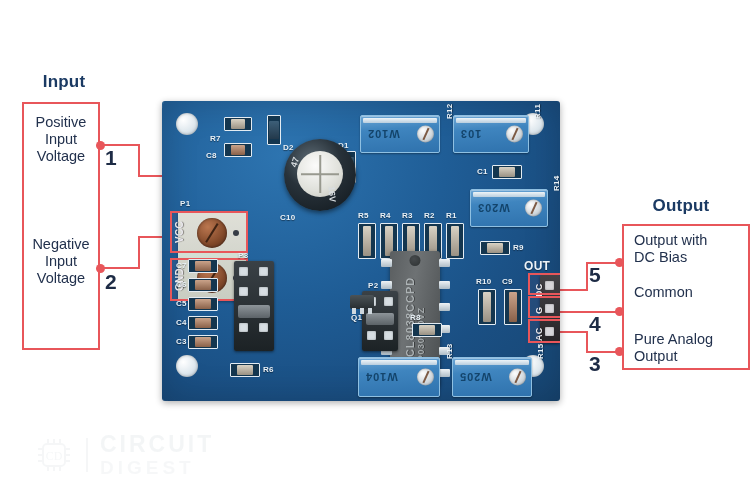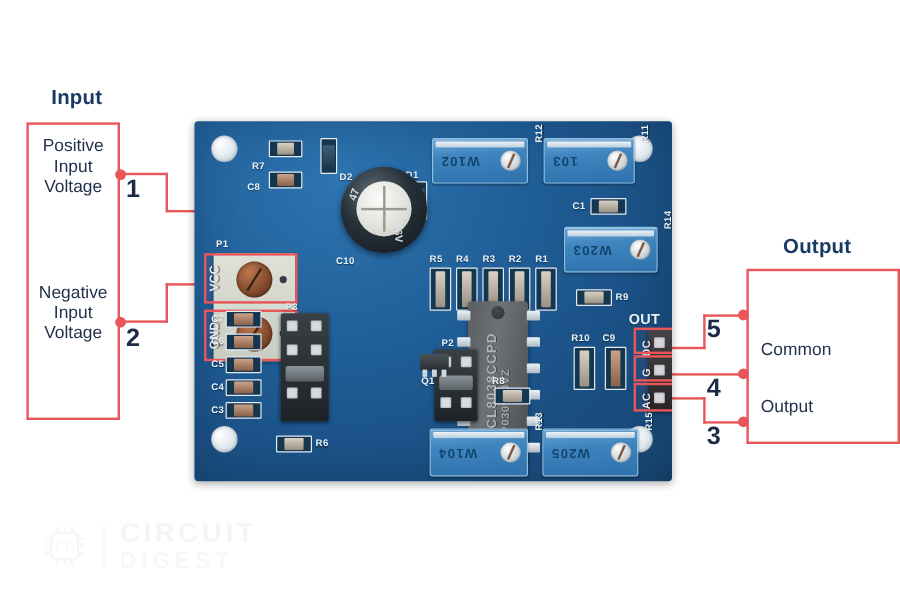--- a/index.html
+++ b/index.html
@@ -256,24 +256,29 @@
 
   <div class="dot" style="left:96px;top:264px;"></div>
   <div class="leader h" style="left:100px;top:267px;width:40px;"></div>
   <div class="leader v" style="left:138px;top:236px;height:33px;"></div>
   <div class="leader h" style="left:138px;top:236px;width:48px;"></div>
   <div class="num" style="left:105px;top:270px;">2</div>
 
   <div class="panel-title" id="output-title">Output</div>
   <div class="callout-box" id="output-box"></div>
 
+  <div class="callout-item leftal" id="out-item-5">
+    <div>Output with</div>
+    <div>DC Bias</div>
+  </div>
   <div class="callout-item leftal" id="out-item-4">
     <div>Common</div>
   </div>
   <div class="callout-item leftal" id="out-item-3">
+    <div>Pure Analog</div>
     <div>Output</div>
   </div>
 
   <div class="leader h" style="left:556px;top:289px;width:32px;"></div>
   <div class="leader v" style="left:586px;top:262px;height:29px;"></div>
   <div class="leader h" style="left:586px;top:262px;width:34px;"></div>
   <div class="dot" style="left:615px;top:258px;"></div>
   <div class="num" style="left:589px;top:263px;">5</div>
 
   <div class="leader h" style="left:556px;top:311px;width:64px;"></div>

